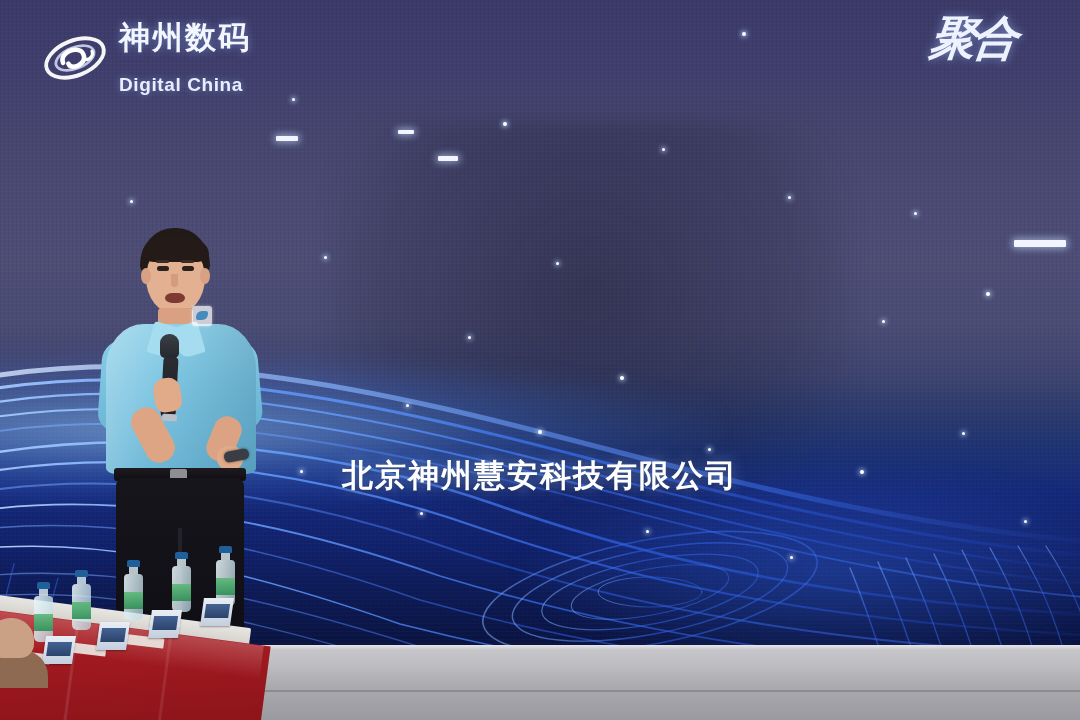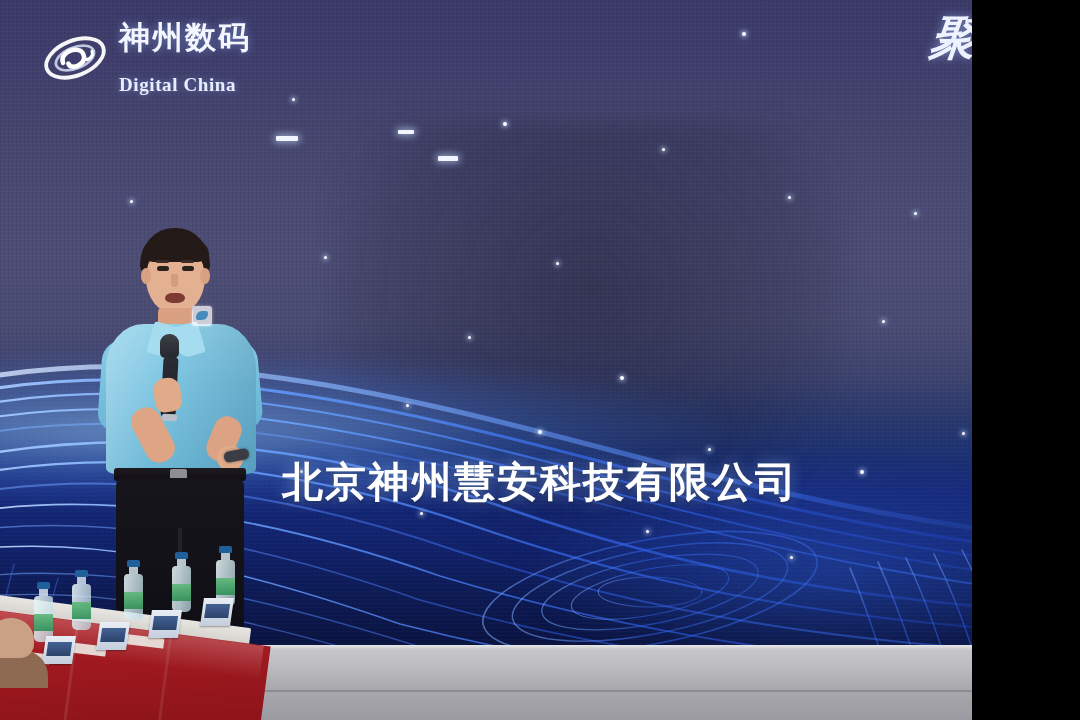--- a/index.html
+++ b/index.html
@@ -1,20 +1,20 @@
 <!DOCTYPE html>
 <html lang="zh"><head>
 <meta charset="utf-8">
 <title>Conference Stage Photo</title>
 <style>
   html,body{margin:0;padding:0;background:#000;}
   body{font-family:"Liberation Sans","DejaVu Sans",sans-serif;}
 
   #stage{
-    position:relative;width:972px;height:720px;overflow:hidden;
+    position:relative;width:1080px;height:720px;overflow:hidden;
     background:#2f3060;
   }
 
   
   .led{
     position:absolute;left:0;top:0;width:1080px;height:648px;
     background:
       linear-gradient(180deg,
         #3b3a68 0%,
         #3f3e6d 10%,
@@ -68,21 +68,21 @@
   
   .logo-dc{position:absolute;left:42px;top:22px;display:flex;align-items:center;gap:11px;}
   .dc-mark{width:66px;height:56px;flex:0 0 auto;}
   .dc-words{display:flex;flex-direction:column;line-height:1;}
   .dc-cn{
     font-size:31px;font-weight:700;color:#f4f6ff;letter-spacing:2px;
     text-shadow:0 0 9px rgba(150,190,255,.5);
   }
   .dc-en{
     font-size:19px;font-weight:700;color:#e9eeff;letter-spacing:.6px;margin-top:22px;
-    font-family:Liberation Serif, serif;
+    font-family:Liberation Sans, sans-serif;
     text-shadow:0 0 7px rgba(150,190,255,.45);
   }
 
   .logo-ev{position:absolute;right:26px;top:18px;text-align:right;}
   .ev-cal{
     font-size:46px;font-weight:700;color:#eef2ff;letter-spacing:-4px;
     font-family:"Liberation Serif","DejaVu Serif",serif;
     font-style:italic;line-height:.92;
     text-shadow:0 0 10px rgba(160,195,255,.55);
     transform:skewX(-6deg);
@@ -100,21 +100,21 @@
     font-size:47px;font-weight:700;color:#ffffff;letter-spacing:3px;
     text-shadow:0 0 16px rgba(150,190,255,.55),0 2px 5px rgba(0,0,0,.45);
   }
   .slide-date{
     position:absolute;left:0;right:0;top:350px;text-align:center;
     font-size:29px;font-weight:700;color:#ffffff;letter-spacing:1px;
     text-shadow:0 0 13px rgba(150,190,255,.5),0 2px 4px rgba(0,0,0,.4);
   }
   .slide-org{
     position:absolute;left:0;right:0;top:455px;text-align:center;
-    font-size:41px;font-weight:700;color:#ffffff;letter-spacing:2px;
+    font-size:31px;font-weight:700;color:#ffffff;letter-spacing:2px;
     text-shadow:0 0 14px rgba(150,190,255,.55),0 2px 5px rgba(0,0,0,.4);
   }
 
   
   .floor{
     position:absolute;left:0;top:645px;width:1080px;height:75px;
     background:linear-gradient(180deg,#c9c9cd 0%,#bdbdc2 26%,#a9a8ad 58%,#9b9aa0 100%);
   }
   .floor-lip{
     position:absolute;left:0;top:645px;width:1080px;height:5px;

